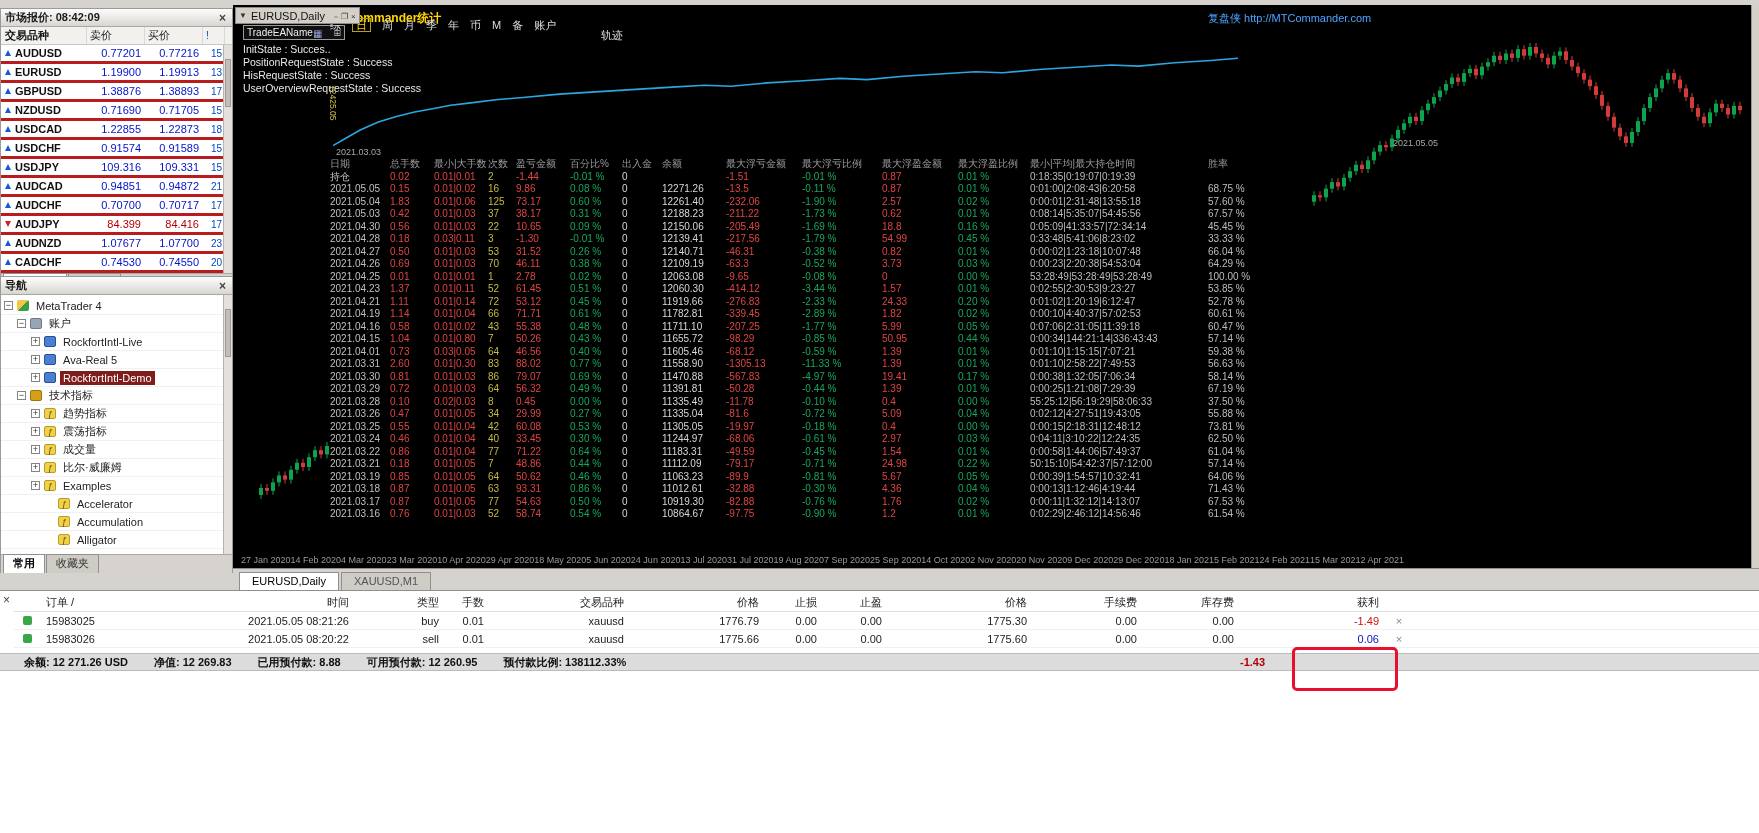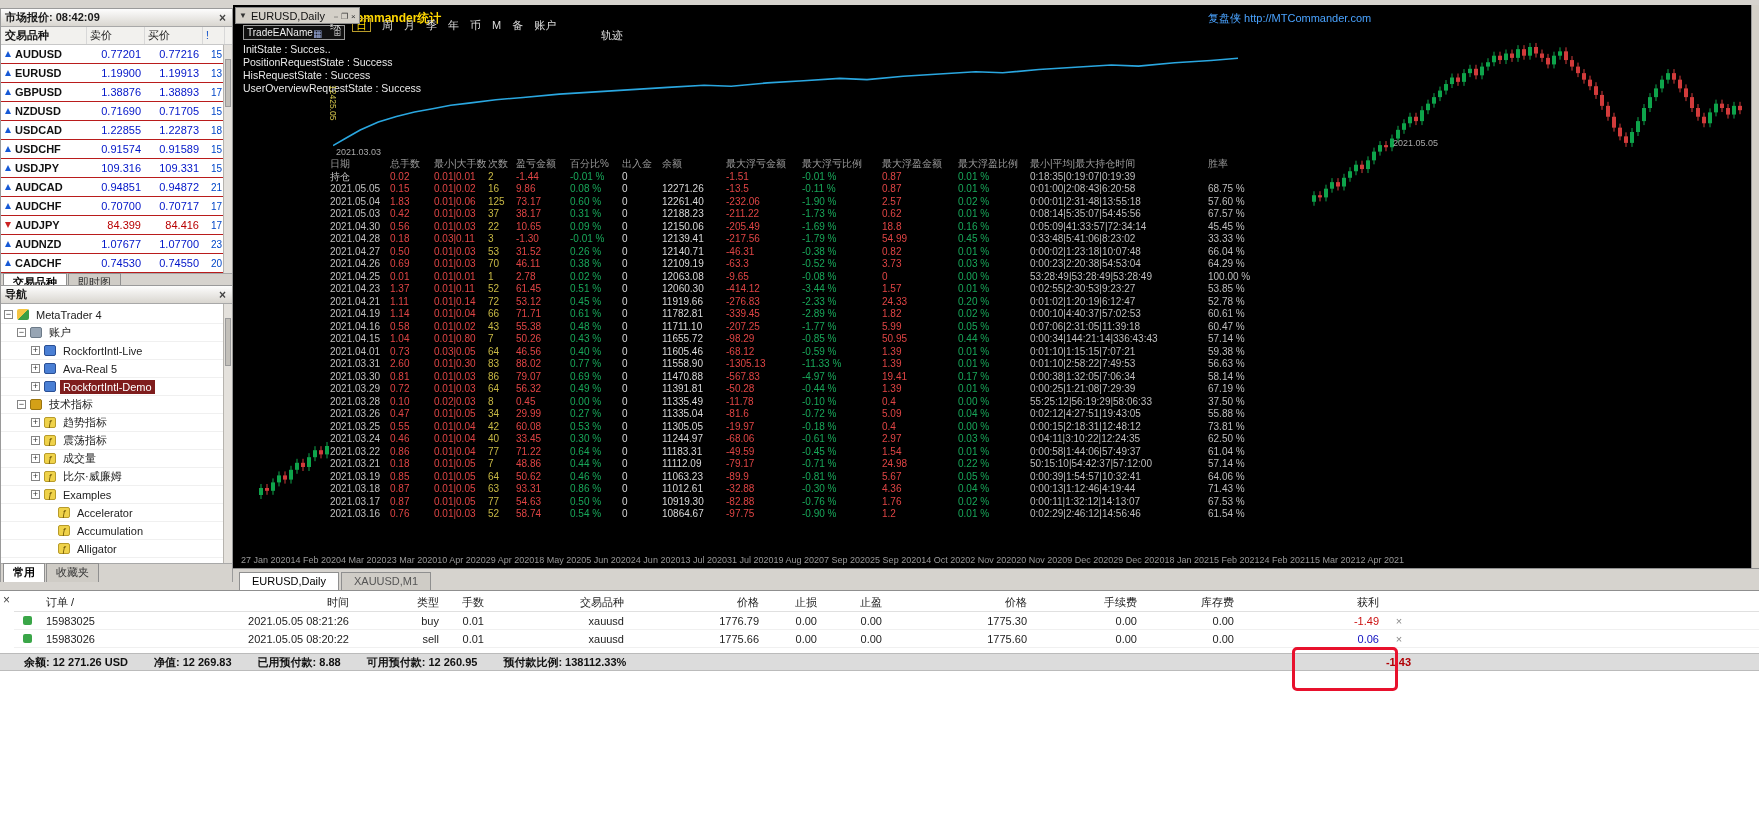--- a/index.html
+++ b/index.html
@@ -7,38 +7,38 @@
 body{background:#d6d3ce;font-family:"Liberation Sans","DejaVu Sans",sans-serif;font-size:11px;color:#111;position:relative}
 .panel{position:absolute;background:#fff;border:1px solid #9a9a9a}
 .panel-title{height:18px;background:linear-gradient(#fdfdfd,#d9d6d0);border-bottom:1px solid #a8a8a8;display:flex;align-items:center;padding:0 4px;font-weight:bold;color:#1a1a1a}
 .pt-close{margin-left:auto;color:#444;cursor:default;font-size:12px;line-height:12px;padding:0 2px}
 
 .market-watch{left:0;top:8px;width:233px;height:283px}
 .mw-header,.mw-row{display:grid;grid-template-columns:86px 58px 58px 22px;align-items:center;height:18px}
 .mw-header{height:18px;background:#f2f1ee;border-bottom:1px solid #c8c8c8;color:#222}
 .mw-header .mw-c{border-right:1px solid #d8d8d8;padding:0 3px;height:100%;display:flex;align-items:center}
 .mw-body{height:228px;overflow:hidden;position:relative}
-.mw-row{height:19px;border-bottom:1px solid #b91c1c}
+.mw-row{height:19px;border-bottom:3px solid #b91c1c}
 .mw-c.sym{padding-left:4px;font-weight:bold;color:#111;display:flex;align-items:center}
 .mw-c.bid,.mw-c.ask{text-align:right;padding-right:4px}
 .mw-c.spr{text-align:right;padding-right:3px;color:#0046c8;font-size:10px}
 .arr{width:0;height:0;border-left:3px solid transparent;border-right:3px solid transparent;display:inline-block;margin-right:4px}
 .mw-row.up .arr{border-bottom:6px solid #1659d6}
 .mw-row.down .arr{border-top:6px solid #c22}
 .mw-row.up .bid,.mw-row.up .ask{color:#0014c8}
 .mw-row.down .bid,.mw-row.down .ask{color:#b80000}
 .mw-scroll,.nav-scroll{position:absolute;right:0;width:9px;background:#e4e1dc;border-left:1px solid #b6b3ae}
 .mw-scroll{top:36px;height:228px}
 .nav-scroll{top:18px;height:259px}
 .thumb{position:absolute;left:1px;width:6px;height:48px;top:14px;background:#c2bfb9;border:1px solid #9a9a9a}
 .mini-tabs{height:19px;background:#d6d3ce;border-top:1px solid #a8a8a8;display:flex;align-items:flex-end;padding-left:2px}
 .tab{padding:1px 9px 2px;border:1px solid #8f8f8f;border-bottom:none;background:#cfccc6;color:#333;margin-right:1px;font-size:11px}
 .tab.active{background:#fff;font-weight:bold;color:#000}
 
-.navigator{left:0;top:285px;width:233px;height:297px}
+.navigator{left:0;top:276px;width:233px;height:297px}
 .tree{height:259px;overflow:hidden;padding-top:2px;position:relative}
 .t-row{height:17px;display:flex;align-items:center;white-space:nowrap}
 .lvl0{padding-left:3px}.lvl1{padding-left:16px}.lvl2{padding-left:30px}.lvl3{padding-left:44px}
 .exp{width:9px;height:9px;border:1px solid #848484;background:#fff;font-size:9px;line-height:7px;text-align:center;margin-right:4px;color:#333;flex:0 0 9px}
 .exp.none{border:none;background:transparent}
 .ico{width:12px;height:11px;margin-right:4px;border-radius:2px;flex:0 0 12px;font-size:9px;line-height:11px;text-align:center}
 .ico.mt4{background:linear-gradient(135deg,#f4c542 50%,#3a9e45 50%)}
 .ico.acc{background:#97a5b4;border:1px solid #6c7a88}
 .ico.mon{background:#4a7fd4;border:1px solid #2a4f94}
 .ico.ind{background:#d4a017;border:1px solid #9a7410}
@@ -84,21 +84,21 @@
 .t-grid{display:grid;grid-template-columns:26px 85px 230px 90px 45px 140px 135px 58px 65px 145px 110px 97px 145px 28px 1fr;margin-left:14px;align-items:center}
 .t-head{height:18px;color:#222;border-bottom:1px solid #e0e0e0}
 .t-row{height:18px;border-bottom:1px solid #f0f0f0;color:#222}
 .tc{text-align:right;padding:0 6px;white-space:nowrap;overflow:hidden}
 .tc1{text-align:left}
 .tc0{padding:0;text-align:center}
 .o-ico{display:inline-block;width:9px;height:9px;background:#3aa648;border-radius:2px}
 .tc12.neg{color:#cc1111}.tc12.pos{color:#0f0fc0}
 .row-close{color:#888;text-align:center;padding:0}
 .t-summary{position:relative;height:18px;background:#dcdcdc;border-top:1px solid #bbb;border-bottom:1px solid #bbb;display:flex;align-items:center;gap:26px;padding-left:24px;font-weight:bold;margin-top:5px}
-.t-float{position:absolute;left:1272px;width:145px;text-align:right;padding-right:6px;color:#b00005}
+.t-float{position:absolute;left:1240px;width:145px;padding-right:6px;color:#b00005}
 .highlight-box{position:absolute;left:1292px;top:56px;width:106px;height:44px;border:3px solid #e8112d;border-radius:5px;z-index:9}
 </style>
 </head>
 <body>
 
 <div class="panel market-watch">
   <div class="panel-title">
     <span>市场报价: 08:42:09</span>
     <span class="pt-close">×</span>
   </div>

